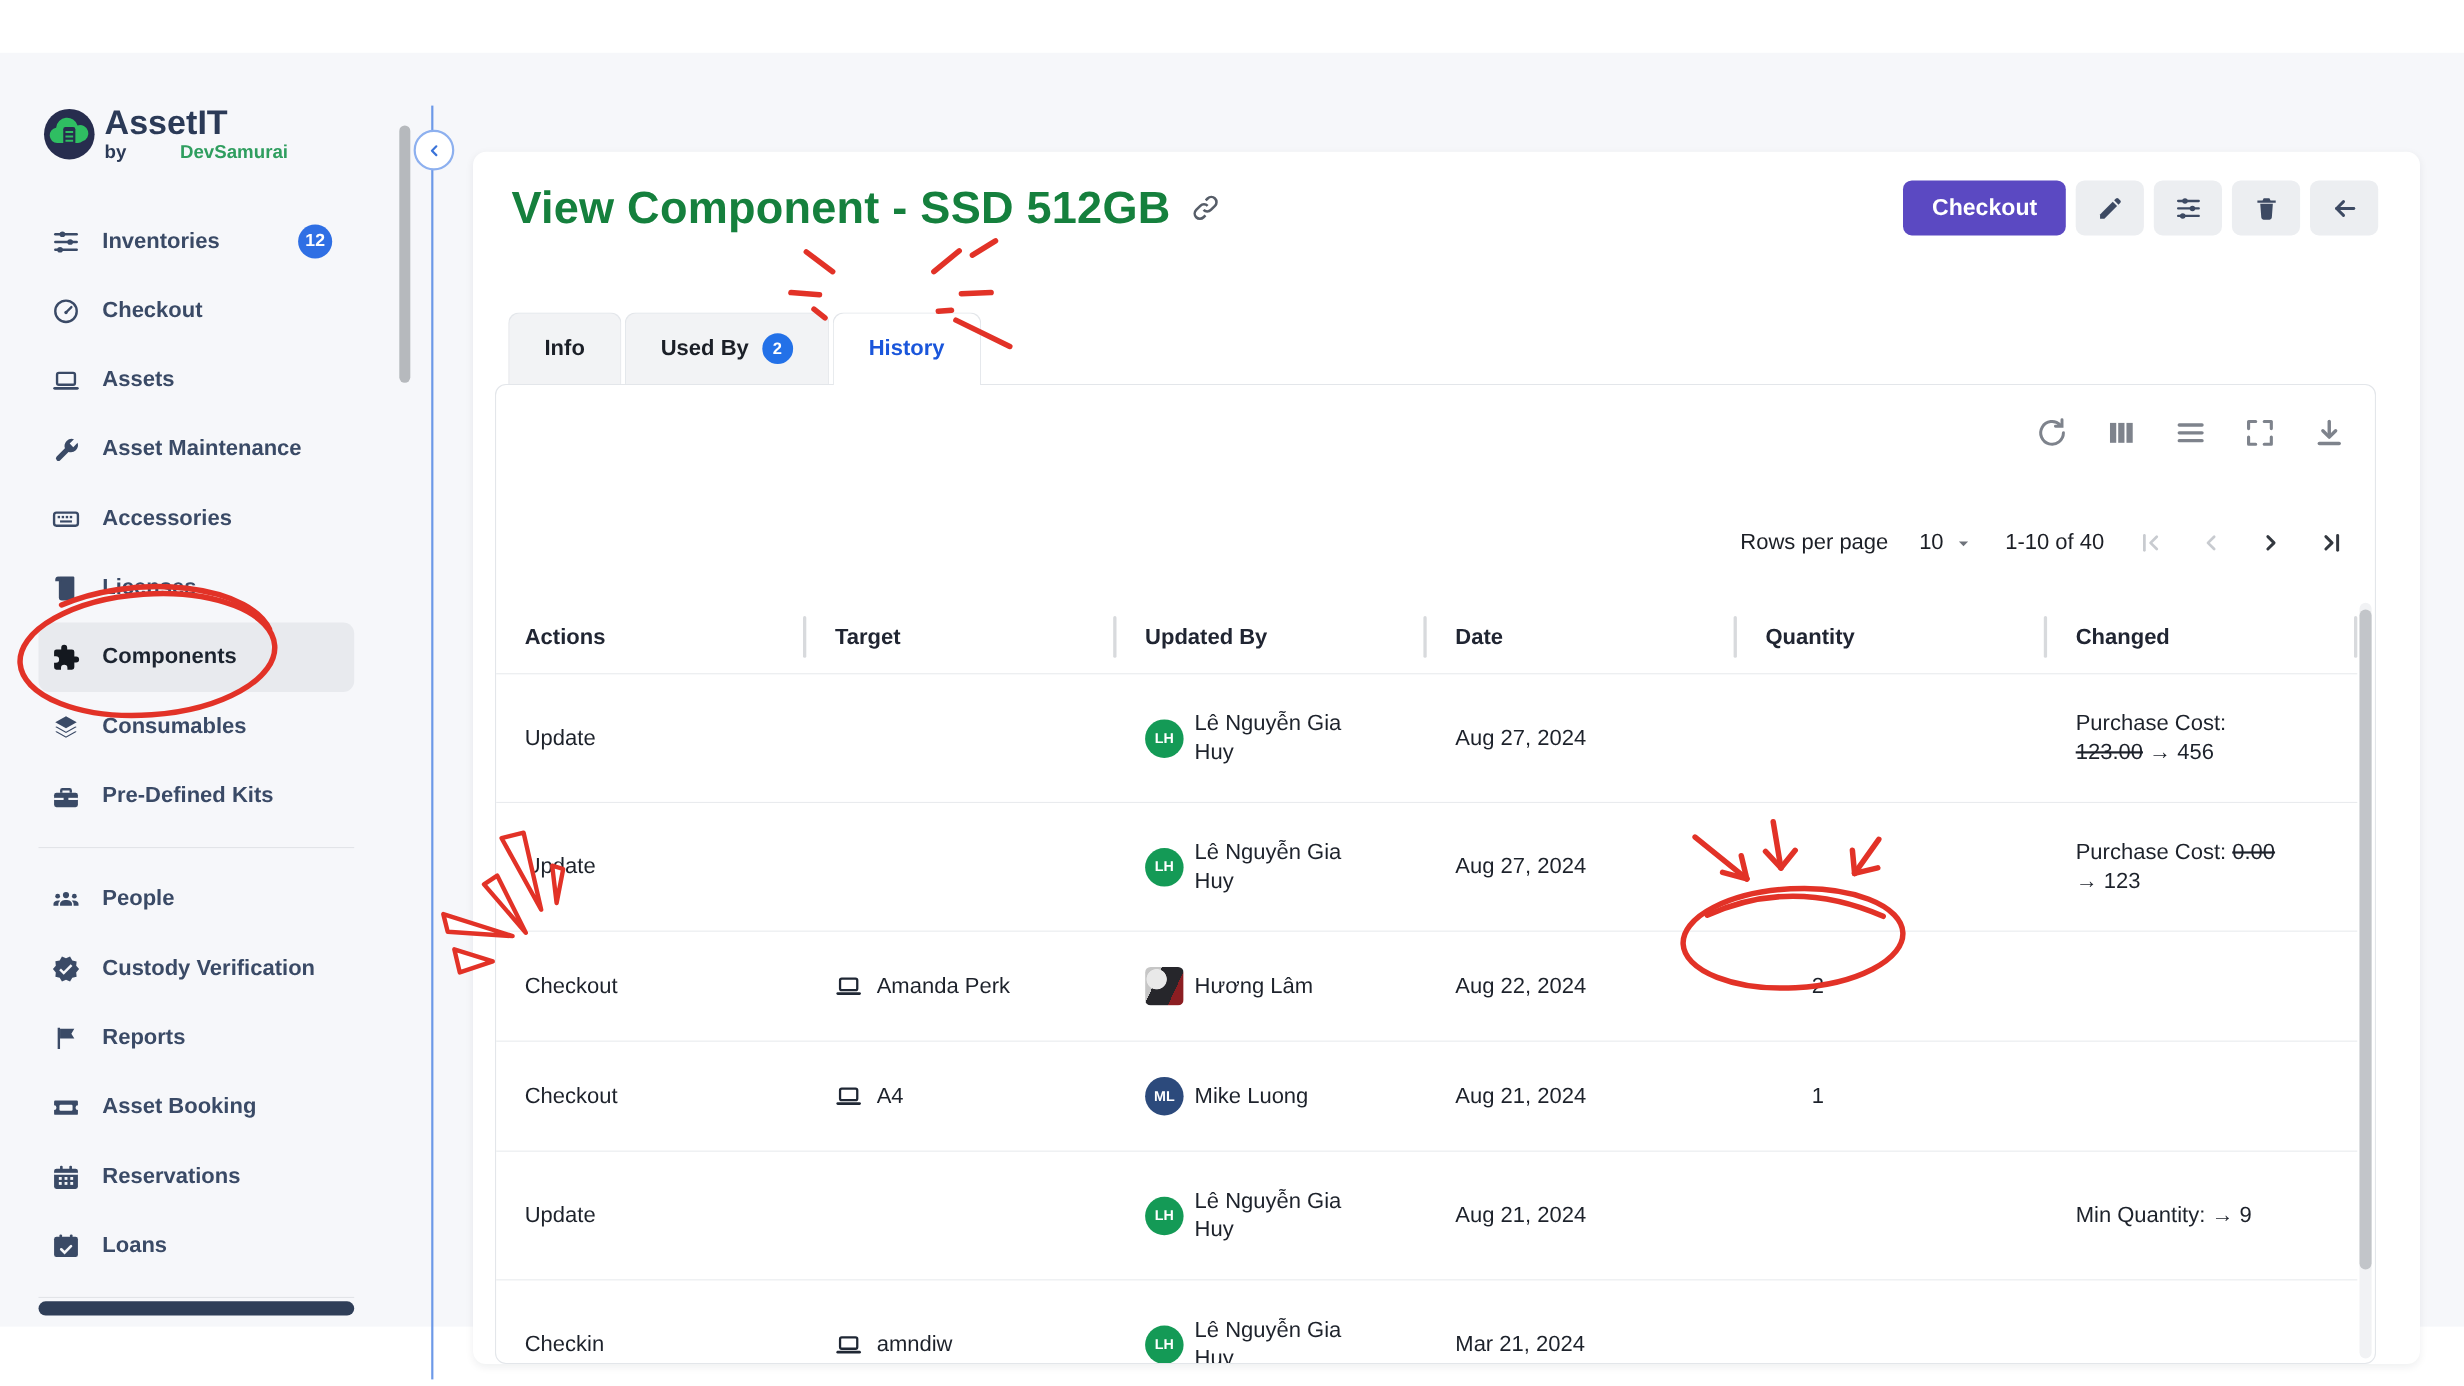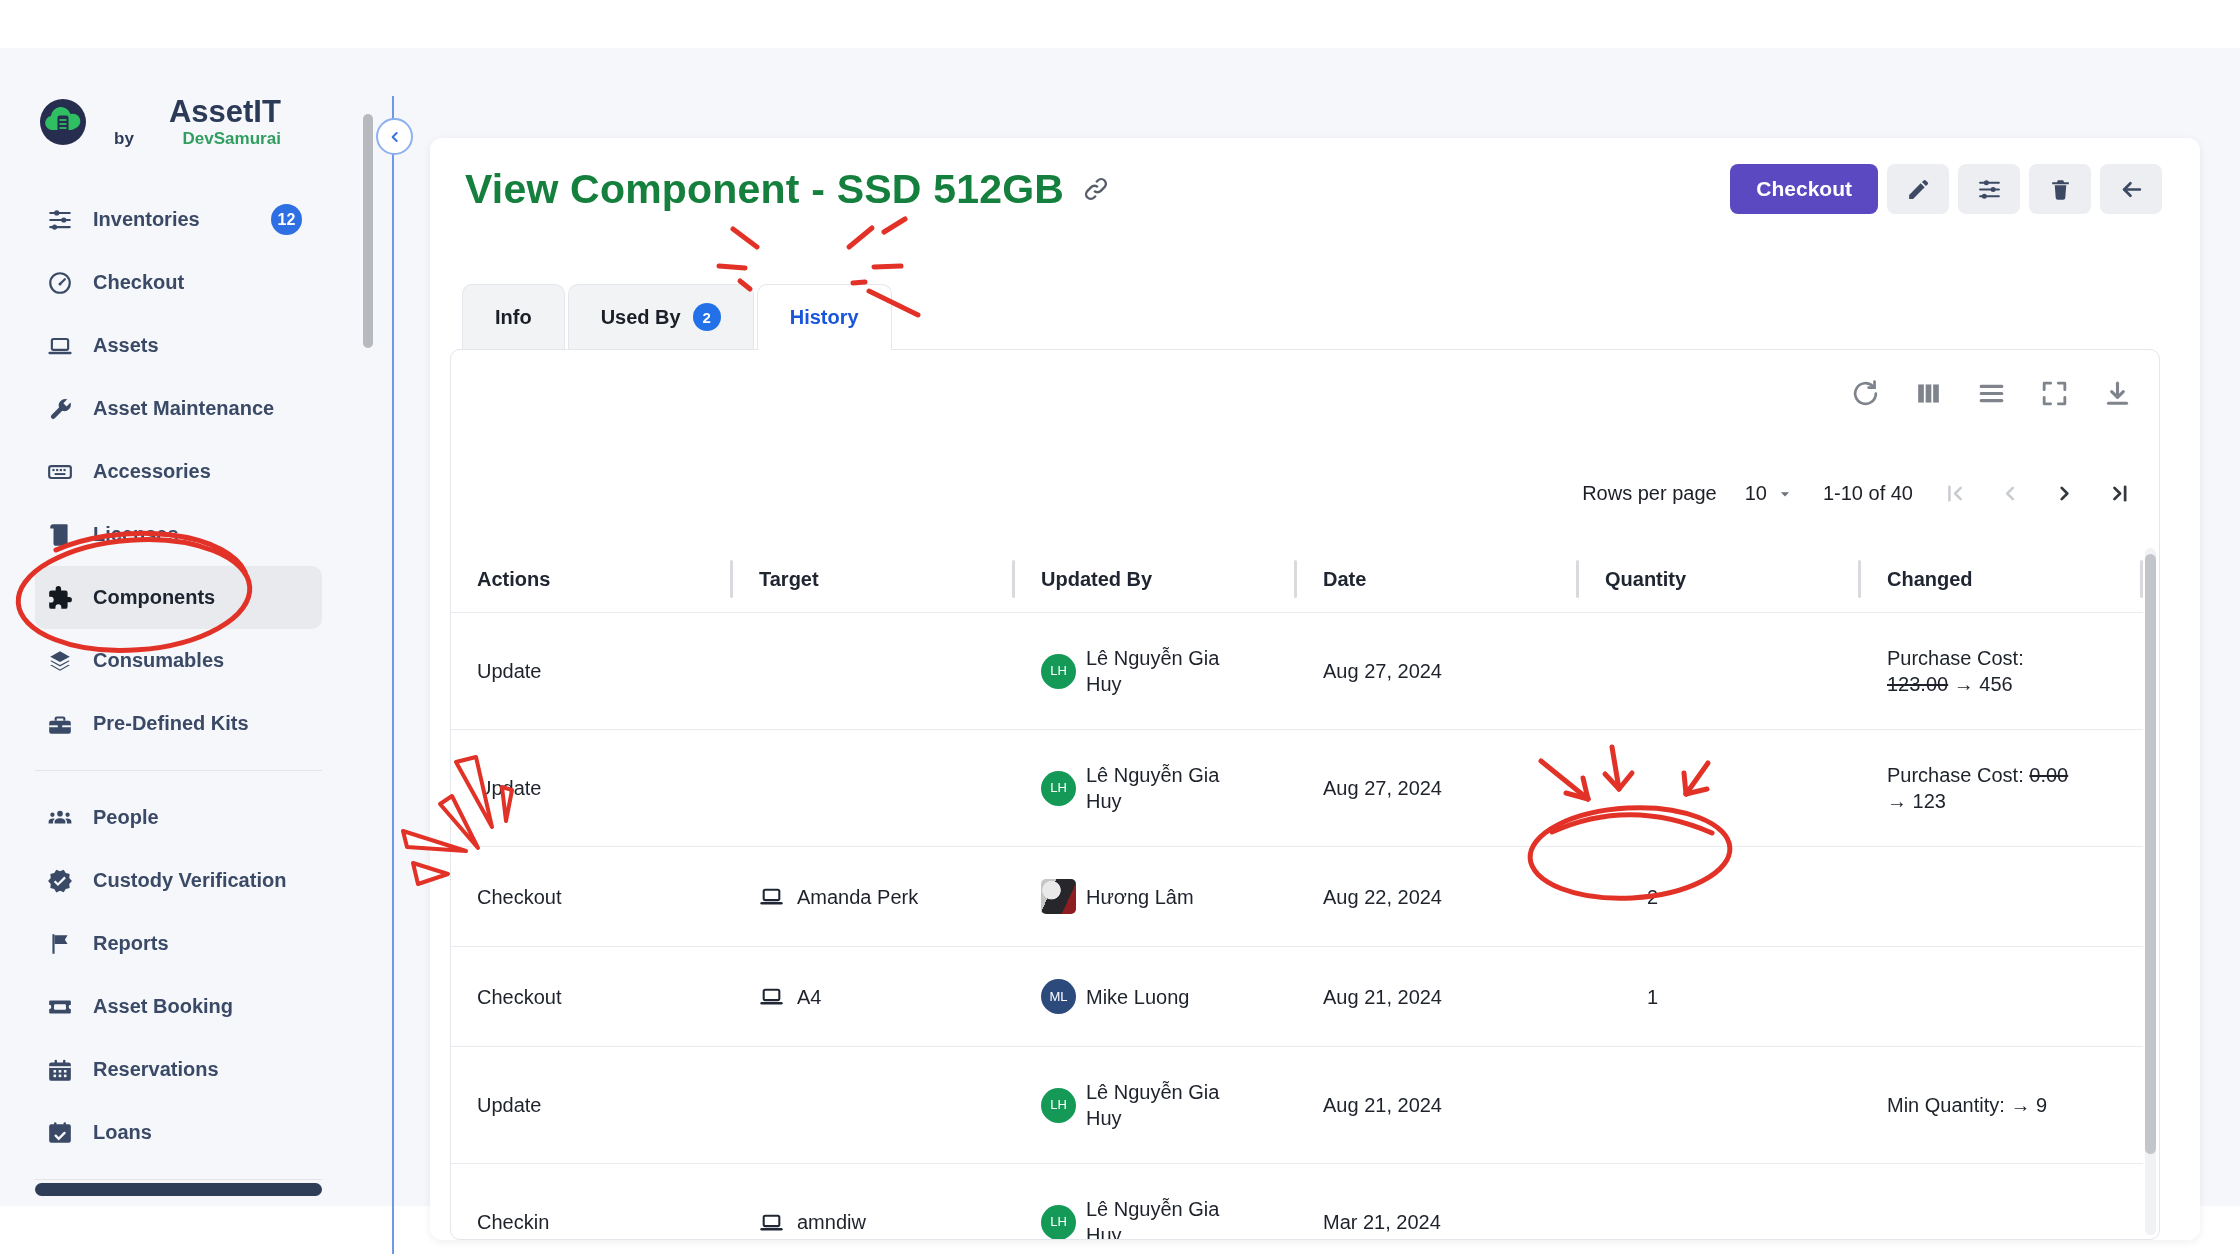--- a/index.html
+++ b/index.html
@@ -2,21 +2,21 @@
 <html><head>
 <meta charset="utf-8">
 <style>
   html,body{margin:0;padding:0;background:#ffffff;}
   .stage{position:relative;width:2240px;height:1260px;overflow:hidden;background:#ffffff;
          font-family:"Liberation Sans","DejaVu Sans",sans-serif;-webkit-font-smoothing:antialiased;}
   .app{position:absolute;left:0;top:48px;width:2240px;height:1158px;background:#f6f7fa;}
 
   
   .sidebar{position:absolute;left:0;top:0;width:358px;height:1158px;}
-  .brand{position:absolute;left:38px;top:48px;display:flex;align-items:center;gap:26px;text-align:right;}
+  .brand{position:absolute;left:38px;top:48px;display:flex;align-items:center;gap:7px;}
   .brand-logo{width:50px;height:50px;flex:0 0 auto;}
   .brand-name{font-size:31px;font-weight:800;color:#2b3a57;line-height:1.05;}
   .brand-byline{font-size:17px;font-weight:700;color:#2b3a57;}
   .brand-byline .green{color:#2f9e5f;padding-left:44px;}
   .nav{position:absolute;left:0;top:140px;width:358px;}
   .side-item{position:relative;display:flex;align-items:center;gap:20px;height:63px;
              margin:0 36px 0 35px;padding-left:12px;border-radius:10px;cursor:pointer;}
   .side-item .icon{width:26px;height:26px;color:#3a4a66;display:flex;}
   .side-item .icon svg{width:26px;height:26px;}
   .side-label{font-size:20px;font-weight:600;color:#3a4a66;white-space:nowrap;}
@@ -83,21 +83,21 @@
           background:#d8dadd;border-radius:2px;}
   .trow{display:flex;border-top:1px solid #e9ebee;}
   .td{width:282px;box-sizing:border-box;padding:32px 0 32px 26px;font-size:20px;color:#1d222b;
       line-height:26px;display:flex;align-items:center;align-self:center;}
   .td.cell-changed{display:block;padding-right:66px;}
   .td.cell-qty{padding-left:68px;}
   .td.cell-target{gap:13px;}
   .td .laptop-ic{width:25px;height:25px;color:#1f2734;display:flex;flex:0 0 auto;}
   .td .laptop-ic svg{width:25px;height:25px;}
   .user-cell{display:flex;align-items:center;gap:10px;}
-  .avatar{width:35px;height:35px;border-radius:50%;color:#fff;font-size:13px;font-weight:400;
+  .avatar{width:35px;height:35px;border-radius:50%;color:#fff;font-size:13px;font-weight:700;
           display:flex;align-items:center;justify-content:center;flex:0 0 auto;}
   .avatar.photo{border-radius:5px;background:
       radial-gradient(circle at 30% 32%, #e9e9e9 0 26%, rgba(0,0,0,0) 28%),
       linear-gradient(115deg,#c6c6c6 0 30%, #26262b 30% 72%, #8c1e22 72%);}
   .user-name{max-width:138px;}
   .chg-old{text-decoration:line-through;}
   .chg-arrow{font-weight:700;}
   .table-scrollbar{position:absolute;right:3px;top:198px;bottom:4px;width:11px;border-radius:6px;
                    background:#f1f2f4;}
   .table-scrollbar .thumb{position:absolute;left:0;top:6px;width:11px;height:600px;border-radius:6px;

